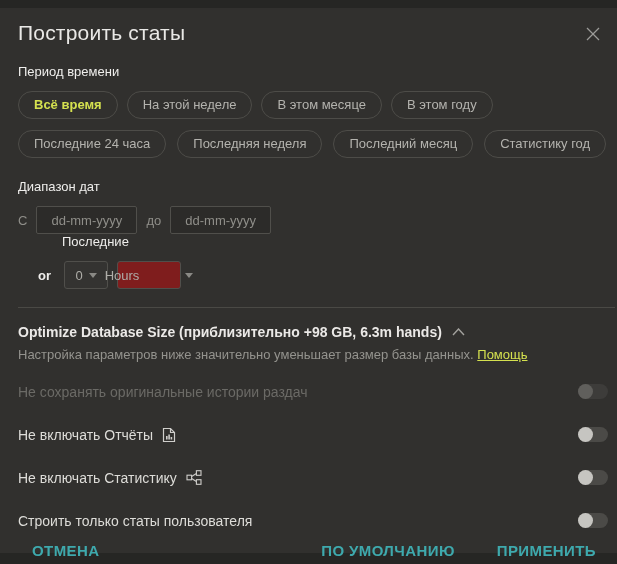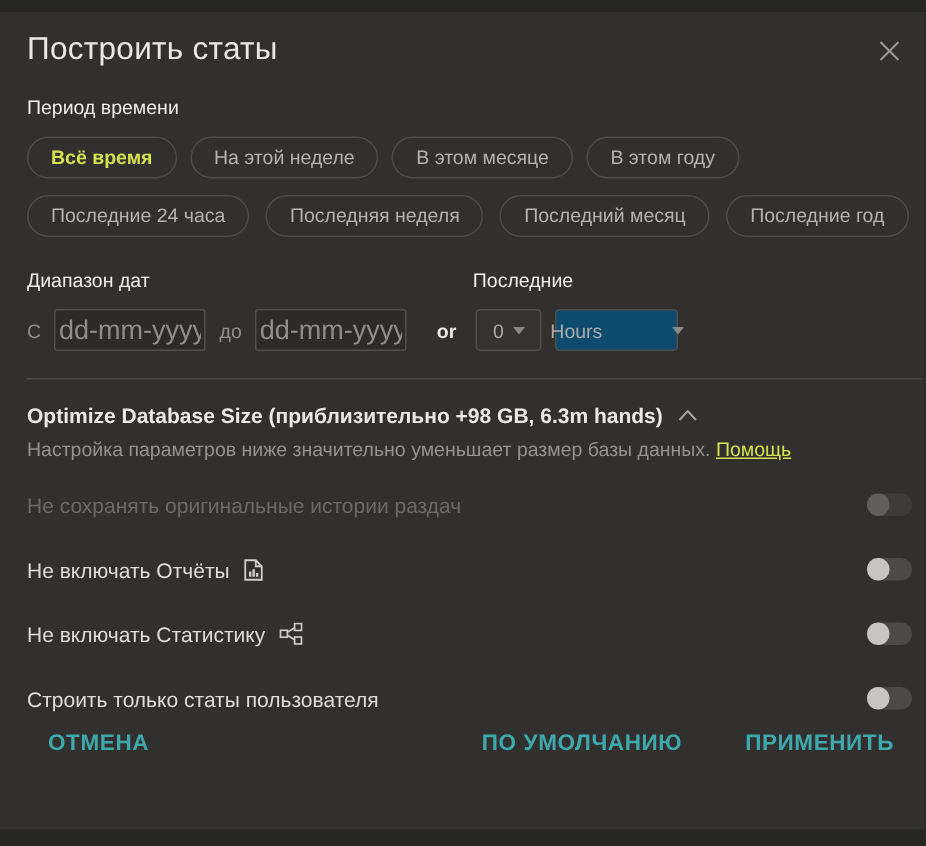--- a/index.html
+++ b/index.html
@@ -28,42 +28,42 @@
   .pill-row { display:flex; gap:9px; margin-top:12px; }
   .pill-row.second { gap:11px; margin-top:11px; }
   .pill {
     border:1px solid #4d4c48; border-radius:14px;
     padding:5px 15px 6px 15px;
     font-size:13px; color:#b4b3ae;
     background:transparent; cursor:pointer; white-space:nowrap;
   }
   .pill.selected { color:#d5e14f; font-weight:bold; }
   
-  .range-section { display:flex; margin-top:21px; }
+  .range-section { display:flex; margin-top:21px;flex-direction:column; }
   .range-left {}
   .range-right { margin-left:14px; }
   .last-label { padding-left:30px; }
   .date-row { display:flex; align-items:center; margin-top:12px; gap:9px; }
   .date-prefix { font-size:13px; color:#8f8e89; }
   .date-input {
     width:101px; height:28px;
     background:#2c2b29; border:1px solid #504f4b; border-radius:2px;
-    color:#c7c6c2; font-size:18px; text-align:center;
+    color:#c7c6c2; font-size:13px; text-align:center;
     font-family:"Liberation Sans", sans-serif;
     outline:none;
   }
   .date-input::placeholder { color:#8f8e89; }
   .or-label { font-size:13px; font-weight:bold; color:#efeeec; margin:0 4px 0 6px; }
   .select-box {
     height:28px; border:1px solid #504f4b; border-radius:3px;
     display:flex; align-items:center; justify-content:center; gap:6px;
     font-size:13px; color:#aeada8; cursor:pointer;
   }
   .count-select { width:44px; background:#343331; }
-  .unit-select { width:82px; background:#0c4a6e;gap:46px; }
+  .unit-select { width:64px; background:#7f1d1d;gap:46px; }
   .caret-down {
     width:0; height:0;
     border-left:4px solid transparent; border-right:4px solid transparent;
     border-top:5px solid #8a8985;
   }
   
   .divider { border-top:1px solid #4a4945; margin-top:18px; margin-right:-7px; }
   
   .optimize-title-row { display:flex; align-items:center; gap:10px; margin-top:16px; }
   .optimize-title { font-size:14px; font-weight:bold; color:#ebe9e7; }
@@ -116,21 +116,21 @@
     <button class="pill selected">Всё время</button>
     <button class="pill">На этой неделе</button>
     <button class="pill">В этом месяце</button>
     <button class="pill">В этом году</button>
   </div>
 
   <div class="pill-row second">
     <button class="pill">Последние 24 часа</button>
     <button class="pill">Последняя неделя</button>
     <button class="pill">Последний месяц</button>
-    <button class="pill">Последние год</button>
+    <button class="pill">Статистику год</button>
   </div>
 
   <div class="range-section">
     <div class="range-left">
       <div class="section-label">Диапазон дат</div>
       <div class="date-row">
         <span class="date-prefix">С</span>
         <input class="date-input" type="text" placeholder="dd-mm-yyyy" style="">
         <span class="date-prefix">до</span>
         <input class="date-input" type="text" placeholder="dd-mm-yyyy" style="">

